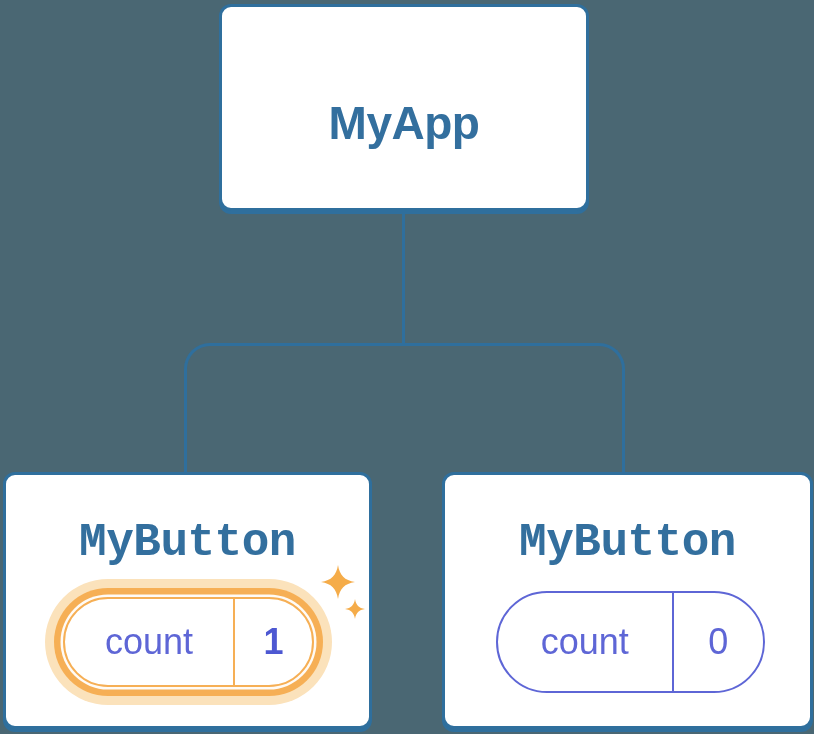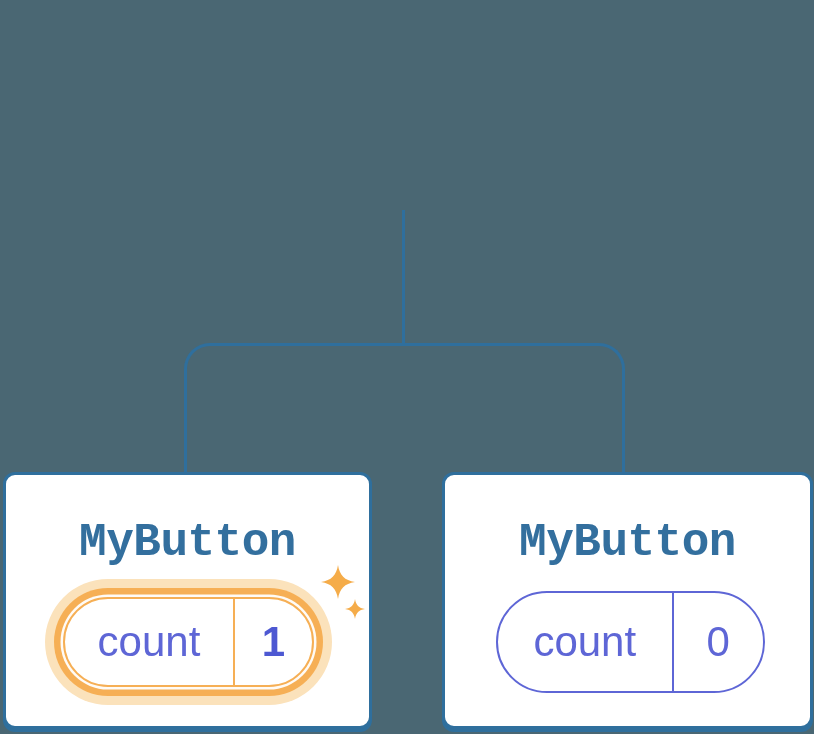--- a/index.html
+++ b/index.html
@@ -82,41 +82,44 @@
   .pill-plain{
     position:absolute;left:51px;top:116px;width:269px;height:102px;
     background:#fff;
     border:2.5px solid var(--state-border);
     border-radius:999px;
     box-sizing:border-box;
     display:flex;align-items:stretch;overflow:hidden;
   }
   .sect{
     display:flex;align-items:center;justify-content:center;
-    font-size:42px;color:var(--state-text);
+    font-size:36px;color:var(--state-text);
   }
   .sect.key{flex:0 0 68%;}
   .pill-plain .sect.key{flex:0 0 65.5%;}
   .sect.val{flex:1 1 auto;}
   .pill-body .sect.val{border-left:2.5px solid var(--highlight-ring);}
   .pill-plain .sect.val{border-left:2.5px solid var(--state-border);}
   .sect.val.bold{font-weight:700;color:var(--state-value-bold);}
   
   .sparkle{position:absolute;fill:var(--sparkle);}
   .sparkle.big{left:315px;top:90px;width:34px;height:34px;}
   .sparkle.small{left:339px;top:124px;width:20px;height:20px;}
 </style>
 </head>
 <body>
 
 <div class="stage">
 
   <div class="v-line"></div>
   <div class="branch"></div>
 
+  <div class="card root">
+    <div class="title">MyApp</div>
+  </div>
 
   <div class="card child-left">
     <div class="title">MyButton</div>
     <div class="pill-halo">
       <div class="pill-ring">
         <div class="pill-body">
           <div class="sect key">count</div>
           <div class="sect val bold">1</div>
         </div>
       </div>

